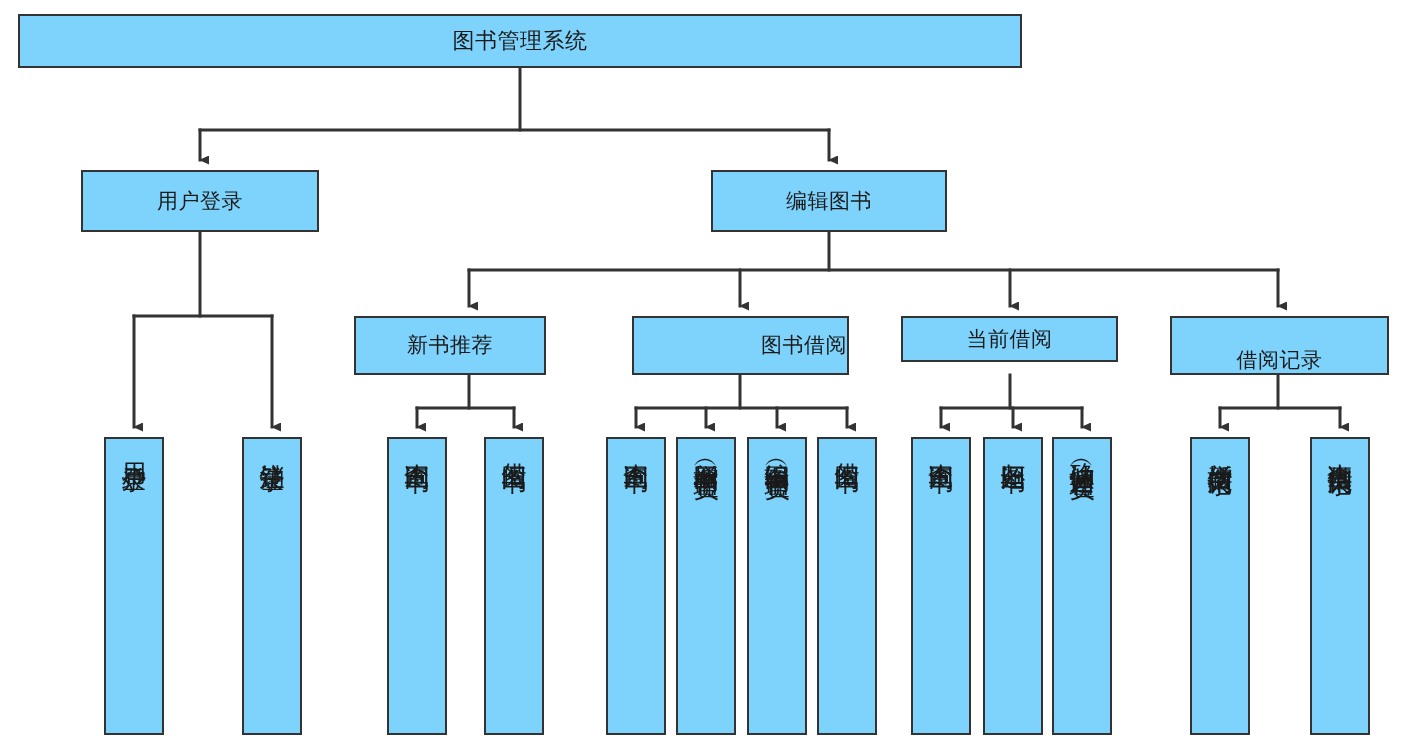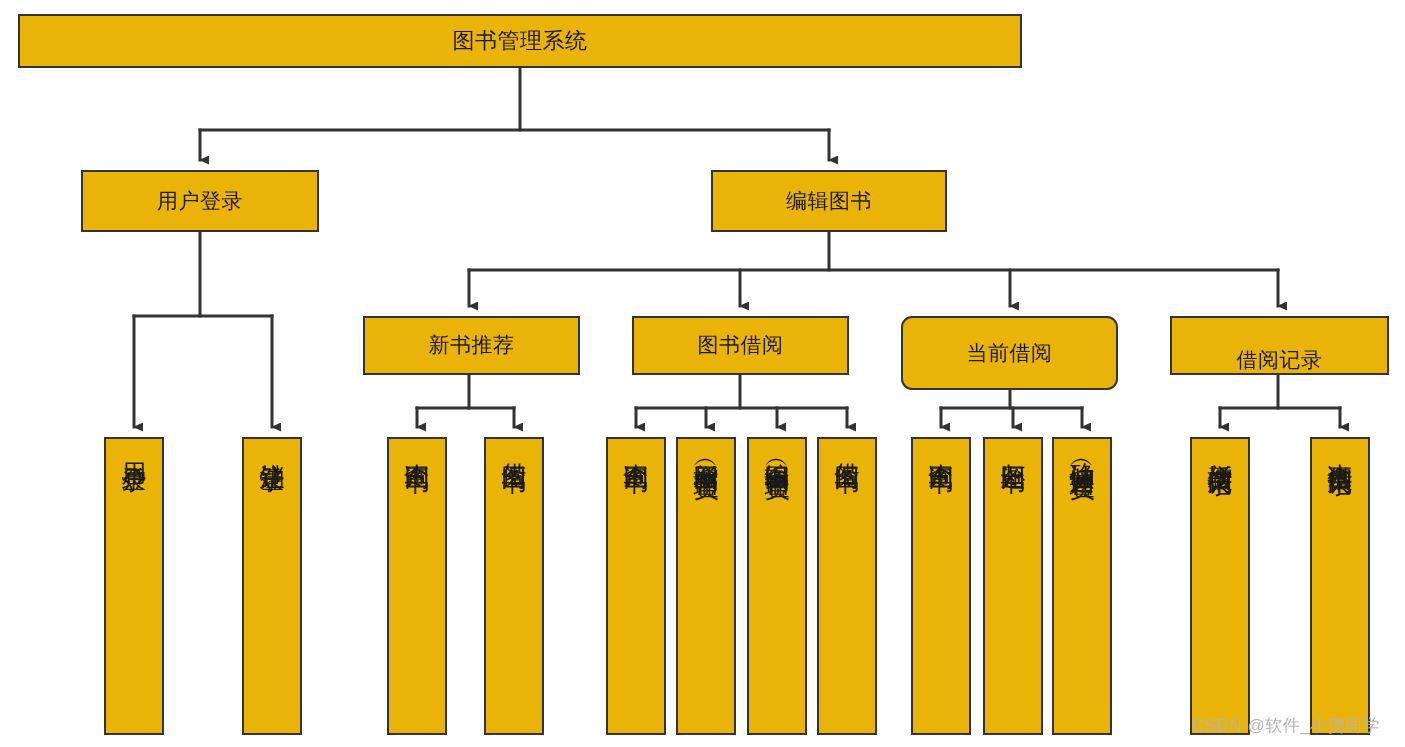--- a/index.html
+++ b/index.html
@@ -24,21 +24,21 @@
     position: absolute;
     top: 0;
     left: 0;
     width: 1405px;
     height: 747px;
     pointer-events: none;
   }
   .node {
     position: absolute;
     box-sizing: border-box;
-    background: #eab308;
+    background: #7dd3fc;
     border: 2px solid #333333;
     display: flex;
     align-items: center;
     justify-content: center;
     overflow: hidden;
   }
   .node-label {
     color: #1a1a1a;
     line-height: 1.18;
     text-align: center;
@@ -122,27 +122,27 @@
   <div id="nodes-layer">
       <div class="node root horizontal" style="left: 18px; top: 14px; width: 1004px; height: 54px;">
         <span class="node-label">图书管理系统</span>
       </div>
       <div class="node horizontal" style="left: 81px; top: 170px; width: 238px; height: 62px;">
         <span class="node-label">用户登录</span>
       </div>
       <div class="node horizontal" style="left: 711px; top: 170px; width: 236px; height: 62px;">
         <span class="node-label">编辑图书</span>
       </div>
-      <div class="node horizontal" style="left: 363px; top: 316px; width: 217px; height: 59px;">
+      <div class="node horizontal" style="left: 354px; top: 316px; width: 192px; height: 59px;">
         <span class="node-label">新书推荐</span>
       </div>
-      <div class="node horizontal" style="left: 632px; top: 316px; width: 217px; height: 59px;">
+      <div class="node horizontal" style="left: 632px; top: 316px; width: 217px; height: 59px; justify-content: flex-end;">
         <span class="node-label">图书借阅</span>
       </div>
-      <div class="node horizontal" style="left: 901px; top: 316px; width: 217px; height: 74px; border-radius: 11px;">
+      <div class="node horizontal" style="left: 901px; top: 316px; width: 217px; height: 46px;">
         <span class="node-label">当前借阅</span>
       </div>
       <div class="node horizontal" style="left: 1170px; top: 316px; width: 219px; height: 59px; align-items: flex-end;">
         <span class="node-label">借阅记录</span>
       </div>
       <div class="node vertical" style="left: 104px; top: 437px; width: 60px; height: 298px;">
         <span class="node-label">用户登录</span>
       </div>
       <div class="node vertical" style="left: 242px; top: 437px; width: 60px; height: 298px;">
         <span class="node-label">注销登录</span>
@@ -175,15 +175,14 @@
         <span class="node-label">确认归还（管理员）</span>
       </div>
       <div class="node vertical" style="left: 1190px; top: 437px; width: 60px; height: 298px;">
         <span class="node-label">新增借阅记录</span>
       </div>
       <div class="node vertical" style="left: 1310px; top: 437px; width: 60px; height: 298px;">
         <span class="node-label">查询借阅记录</span>
       </div>
     </div>
 
-  <div class="watermark" style="left: 1192px; top: 714px; color: rgb(180, 180, 180);">CSDN @软件_小贺同学</div>
 
 </div>
 
 </body></html>

